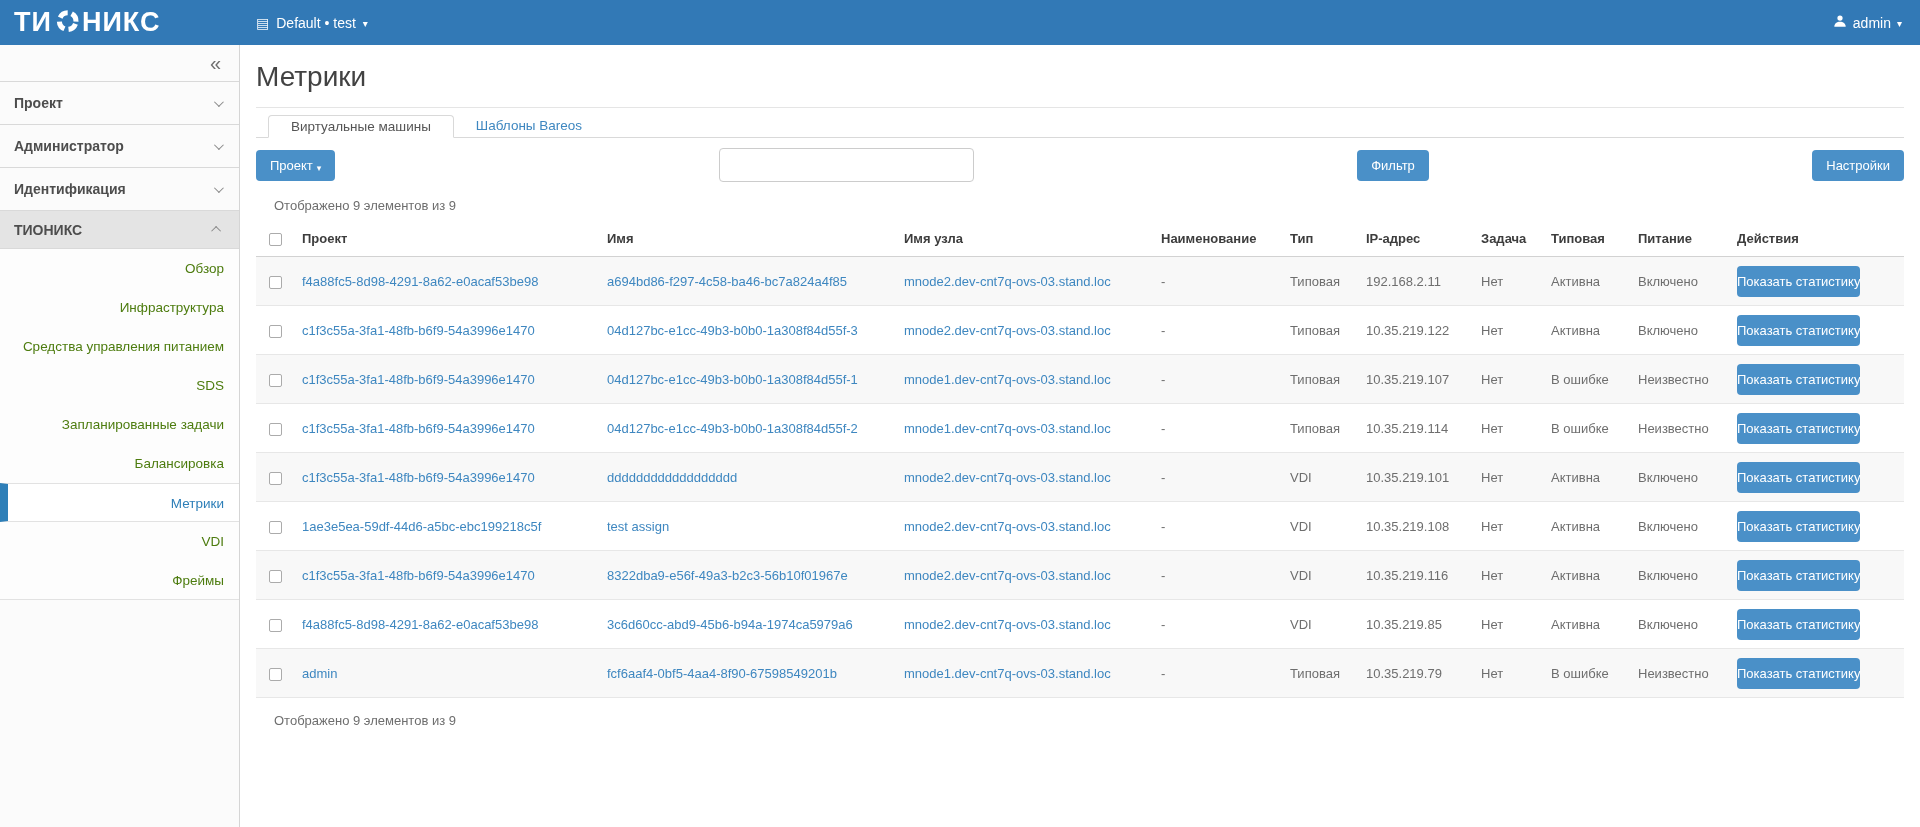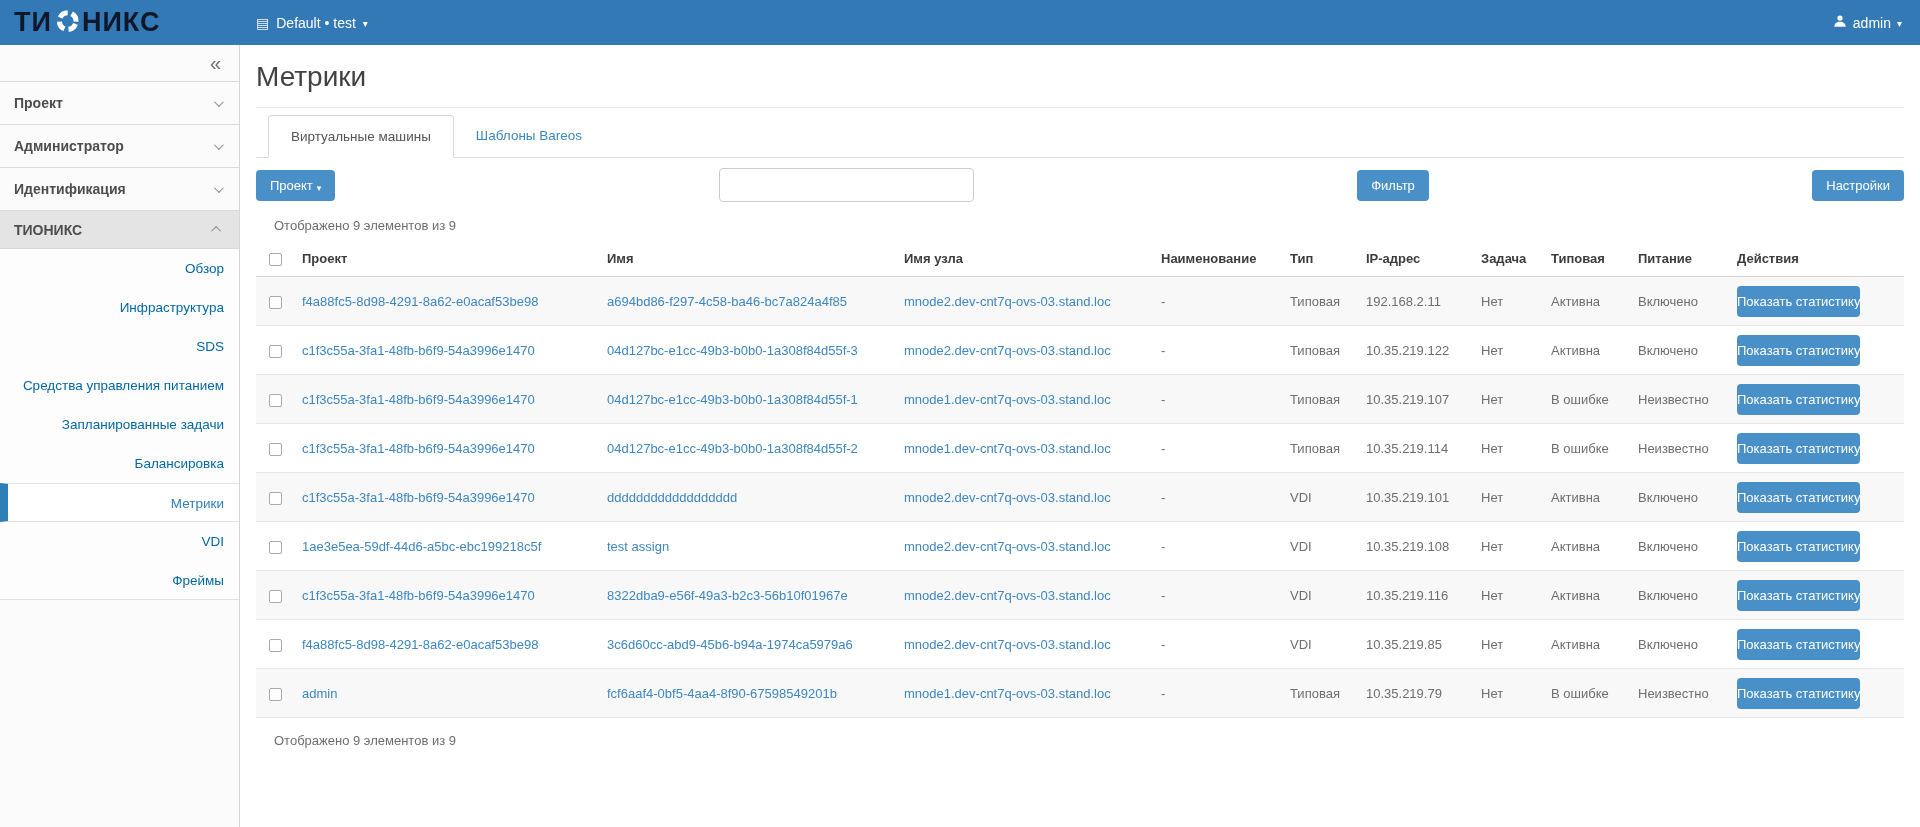--- a/index.html
+++ b/index.html
@@ -2,21 +2,21 @@
 <html><head>
 <meta charset="utf-8">
 <style>
   * { margin:0; padding:0; box-sizing:border-box; }
   html,body { width:1920px; height:827px; overflow:hidden;
               font-family:"Liberation Sans", sans-serif; background:#fff; color:#6e6e6e; }
 
   
   .topbar { height:45px; background:#3279b6; display:flex; align-items:center; color:#fff; }
   .logo-wrap { width:240px; padding-left:14px; display:flex; align-items:center; gap:2px; }
-  .logo-text { font-size:27px; font-weight:bold; letter-spacing:1px; color:#0f172a; display:flex; align-items:center; }
+  .logo-text { font-size:27px; font-weight:bold; letter-spacing:1px; color:#ffffff; display:flex; align-items:center; }
   .logo-o { display:inline-block; margin:0 1px; transform:rotate(20deg); }
   .ctx { display:flex; align-items:center; gap:7px; font-size:14px; padding-left:16px; cursor:pointer; }
   .ctx-icon { font-size:14px; opacity:.95; }
   .caret { font-size:10px; position:relative; top:1px; }
   .topbar-spacer { flex:1; }
   .user { display:flex; align-items:center; gap:6px; font-size:14px; padding-right:18px; cursor:pointer; }
 
   
   .shell { display:flex; height:782px; }
   .sidebar { width:240px; border-right:1px solid #d5d5d5; background:#fbfbfb; flex:none; }
@@ -29,37 +29,37 @@
   .side-section { height:43px; display:flex; align-items:center; justify-content:space-between;
                   padding:0 18px 0 14px; border-bottom:1px solid #d9d9d9; cursor:pointer; background:#fbfbfb; }
   .side-section .lbl { font-size:14px; font-weight:bold; color:#4d4d4d; }
   .side-section.open { background:#e4e4e4; height:38px; }
   .chev { width:7px; height:7px; border-right:1px solid #8a8a8a; border-bottom:1px solid #8a8a8a;
           display:inline-block; }
   .chev.down { transform:rotate(45deg) translateY(-2px); }
   .chev.up   { transform:rotate(225deg) translateY(-2px); }
   .submenu { background:#fdfdfd; }
   .subitem { height:39px; line-height:39px; text-align:right; padding-right:15px;
-             font-size:13.5px; color:#0369a1; cursor:pointer; }
+             font-size:13.5px; color:#4d7c0f; cursor:pointer; }
   .subitem.active { background:#fff; color:#2e7fb8; border-left:8px solid #2e7fb8;
                     border-top:1px solid #e2e2e2; border-bottom:1px solid #e2e2e2; }
   .submenu-end { border-bottom:1px solid #e2e2e2; }
 
   
   .breadcrumb { margin-top:18px; height:35px; line-height:35px; background:#f4f4f4;
                 border-radius:3px; padding:0 25px; font-size:13.5px; }
   .breadcrumb a { color:#696969; text-decoration:none; cursor:pointer; }
   .breadcrumb .divider { color:#9a9a9a; margin:0 6px; }
   .breadcrumb .current { color:#9a9a9a; }
   .page-title { margin-top:16px; font-size:28px; font-weight:400; color:#424242; }
   .title-rule { border:none; border-top:1px solid #e5e5e5; margin-top:14px; }
 
   
   .tabs { margin-top:6px; display:flex; border-bottom:1px solid #d9d9d9; padding-left:12px; }
-  .tab { font-size:13.5px; padding:13px 22px; cursor:pointer; position:relative; top:1px; }
+  .tab { font-size:13.5px; padding:3px 22px; cursor:pointer; position:relative; top:1px; }
   .tab.active { background:#fff; border:1px solid #d9d9d9; border-bottom:1px solid #fff;
                 border-radius:4px 4px 0 0; color:#555; }
   .tab.link { color:#3e87c0; border:none; }
 
   
   .toolbar { margin-top:10px; display:flex; justify-content:space-between; align-items:center; gap:5px; }
   .btn { background:#4a90c8; color:#fff; border:none; border-radius:4px; font-size:13px;
          padding:8px 14px; cursor:pointer; font-family:"Liberation Sans", sans-serif; }
   .btn .caret { font-size:9px; margin-left:4px; }
   .search-input { width:255px; height:34px; border:1px solid #ccc; border-radius:4px;
@@ -133,22 +133,22 @@
       <span class="lbl">Идентификация</span>
       <span class="chev down"></span>
     </div>
     <div class="side-section open">
       <span class="lbl">ТИОНИКС</span>
       <span class="chev up"></span>
     </div>
     <div class="submenu">
       <div class="subitem">Обзор</div>
       <div class="subitem">Инфраструктура</div>
+      <div class="subitem">Средства управления питанием</div>
       <div class="subitem">SDS</div>
-      <div class="subitem">Средства управления питанием</div>
       <div class="subitem">Запланированные задачи</div>
       <div class="subitem">Балансировка</div>
       <div class="subitem active">Метрики</div>
       <div class="subitem">VDI</div>
       <div class="subitem submenu-end">Фреймы</div>
     </div>
   </div>
 
   <div class="main">
 

